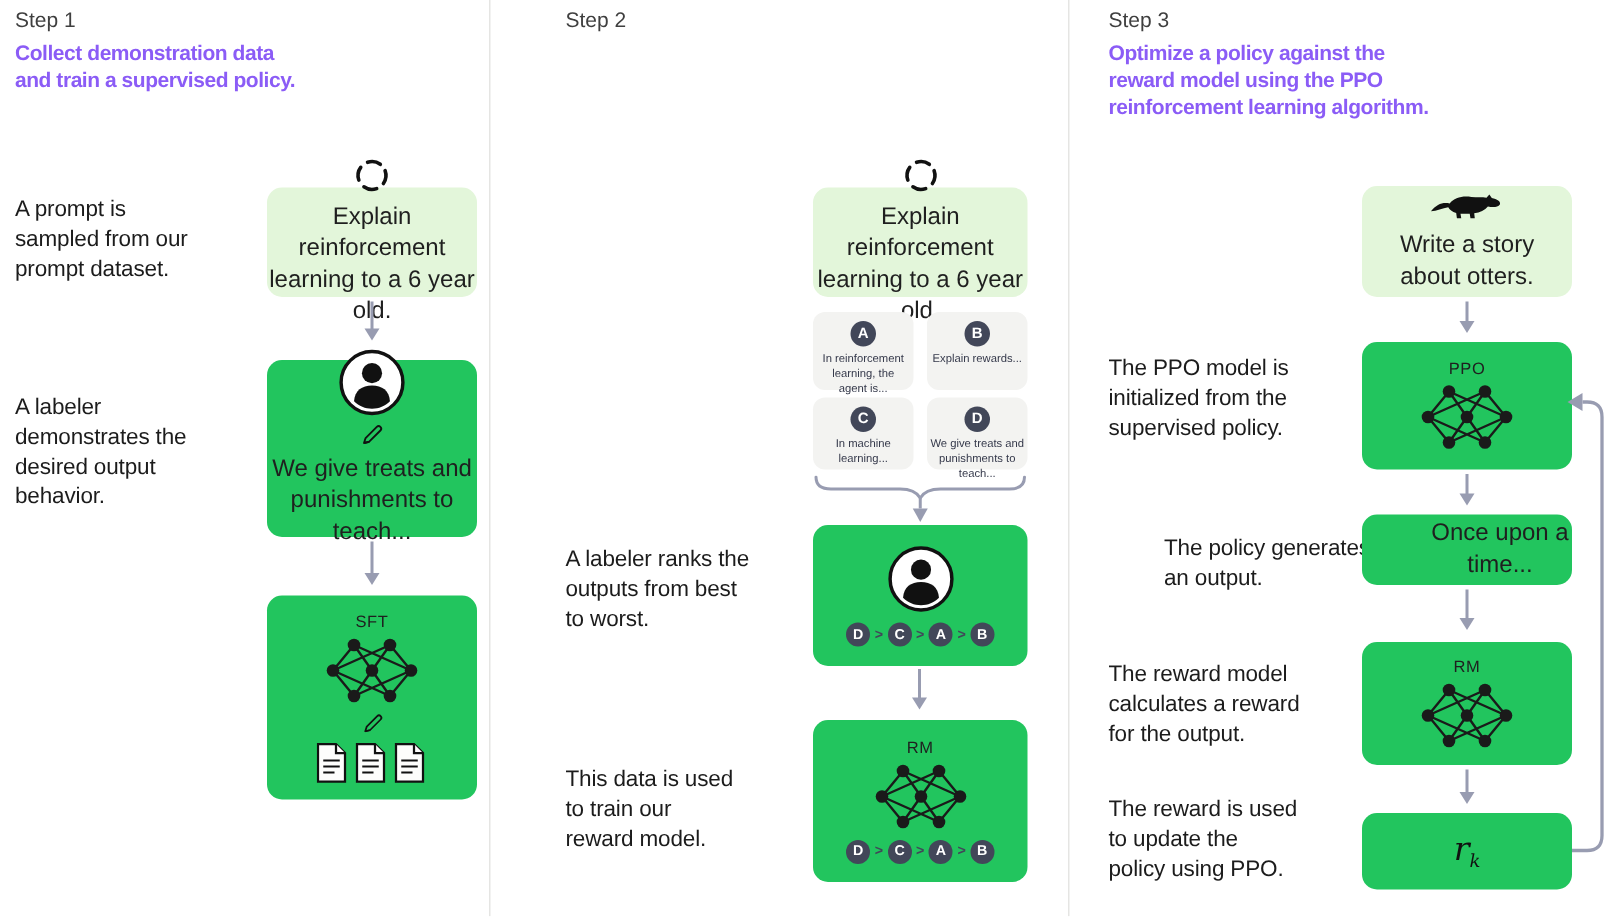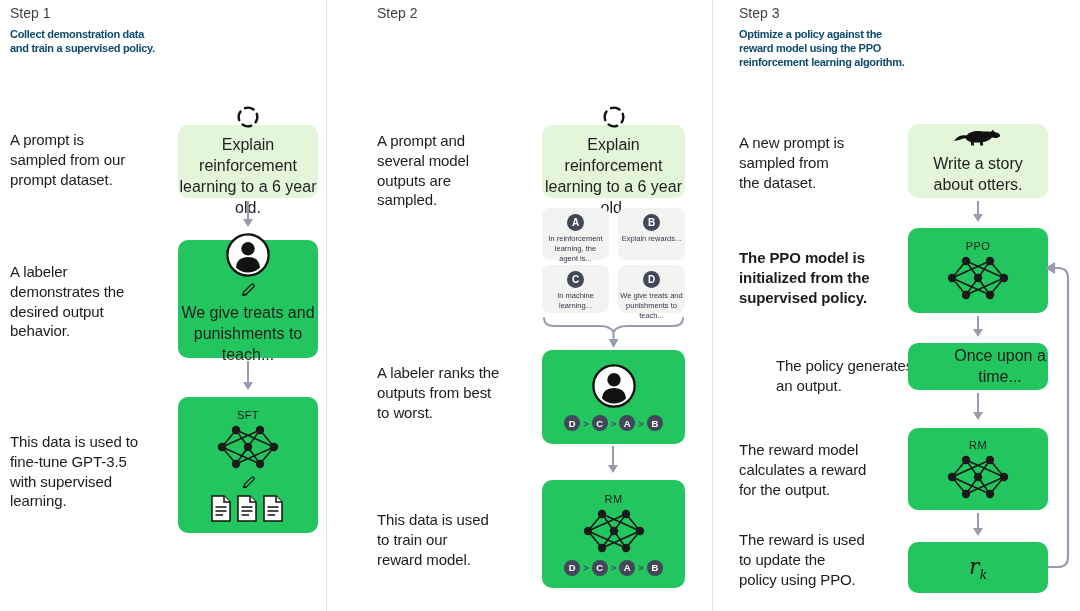--- a/index.html
+++ b/index.html
@@ -1,20 +1,20 @@
 <!DOCTYPE html>
 <html><head>
 <meta charset="utf-8">
 <style>
   html,body{margin:0;padding:0;background:#ffffff;}
   .page{position:relative;width:1080px;height:611px;background:#ffffff;overflow:hidden;
         font-family:"Liberation Sans","DejaVu Sans",sans-serif;color:#111;padding-left:28px;}
   .divider{position:absolute;top:0;width:1px;height:611px;background:#e5e5e3;}
   .step-label{position:absolute;font-size:14px;color:#3f3f3f;letter-spacing:0;}
-  .title{position:absolute;font-size:11px;font-weight:bold;color:#0c4a6e;line-height:1.28;
+  .title{position:absolute;font-size:14px;font-weight:bold;color:#8b5cf6;line-height:1.28;
          letter-spacing:-0.3px;white-space:pre-line;}
   .caption{position:absolute;font-size:15px;color:#1c1c1c;line-height:1.32;
            letter-spacing:-0.1px;white-space:pre-line;}
   .box{position:absolute;border-radius:10px;display:flex;flex-direction:column;
        align-items:center;justify-content:center;text-align:center;}
   .green-box{background:#e3f6da;}
   .gray-box{background:#22c55e;}
   .box-text{font-size:16px;color:#1f1f1f;line-height:1.3;white-space:pre-line;margin-top:5px;}
   .model-label{font-size:11px;color:#1f1f1f;letter-spacing:0.4px;margin-bottom:3px;}
   .sbox{position:absolute;background:#f3f3f1;border-radius:8px;display:flex;flex-direction:column;
@@ -45,24 +45,20 @@
   <div class="title" style="left:10px;top:27px;width:300px;">Collect demonstration data
 and train a supervised policy.</div>
 
   <div class="caption" style="left:10px;top:262px;width:160px;">A labeler
 demonstrates the
 desired output
 behavior.</div>
   <div class="caption" style="left:10px;top:130px;width:160px;">A prompt is
 sampled from our
 prompt dataset.</div>
-  <div class="caption" style="left:10px;top:432px;width:160px;">This data is used to
-fine-tune GPT-3.5
-with supervised
-learning.</div>
 
   <div class="box green-box" style="left:178px;top:125px;width:140px;height:73px;">
     <span>
       <svg width="26" height="26" viewBox="0 0 28 28">
         <circle cx="14" cy="14" r="10" fill="none" stroke="#111" stroke-width="2.6" stroke-dasharray="9.5 6.2" stroke-linecap="round" transform="rotate(-20 14 14)"></circle>
       </svg>
     </span>
     <div class="box-text">Explain reinforcement
 learning to a 6 year old.</div>
   </div>
@@ -128,24 +124,20 @@
           <path d="M4.5 12 H15.5 M4.5 16 H15.5 M4.5 20 H12"></path>
           <path d="M30.5 12 H41.5 M30.5 16 H41.5 M30.5 20 H38"></path>
           <path d="M56.5 12 H67.5 M56.5 16 H67.5 M56.5 20 H64"></path>
         </g>
       </svg>
     </span>
   </div>
 
   <div class="step-label" style="left:377px;top:5px;">Step 2</div>
 
-  <div class="caption" style="left:377px;top:131px;width:160px;">A prompt and
-several model
-outputs are
-sampled.</div>
   <div class="caption" style="left:377px;top:363px;width:160px;">A labeler ranks the
 outputs from best
 to worst.</div>
   <div class="caption" style="left:377px;top:510px;width:160px;">This data is used
 to train our
 reward model.</div>
 
   <div class="box green-box" style="left:542px;top:125px;width:143px;height:73px;">
     <span>
       <svg width="26" height="26" viewBox="0 0 28 28">
@@ -235,24 +227,21 @@
       <span class="sep">&gt;</span>
       <span class="badge">B</span>
     </div>
   </div>
 
   <div class="step-label" style="left:739px;top:5px;">Step 3</div>
   <div class="title" style="left:739px;top:27px;width:330px;">Optimize a policy against the
 reward model using the PPO
 reinforcement learning algorithm.</div>
 
-  <div class="caption" style="left:739px;top:133px;width:170px;">A new prompt is
-sampled from
-the dataset.</div>
-  <div class="caption" style="left:739px;top:248px;width:170px;font-weight:bold;">The PPO model is
+  <div class="caption" style="left:739px;top:236px;width:170px;">The PPO model is
 initialized from the
 supervised policy.</div>
   <div class="caption" style="left:776px;top:356px;width:170px;">The policy generates
 an output.</div>
   <div class="caption" style="left:739px;top:440px;width:170px;">The reward model
 calculates a reward
 for the output.</div>
   <div class="caption" style="left:739px;top:530px;width:170px;">The reward is used
 to update the
 policy using PPO.</div>

